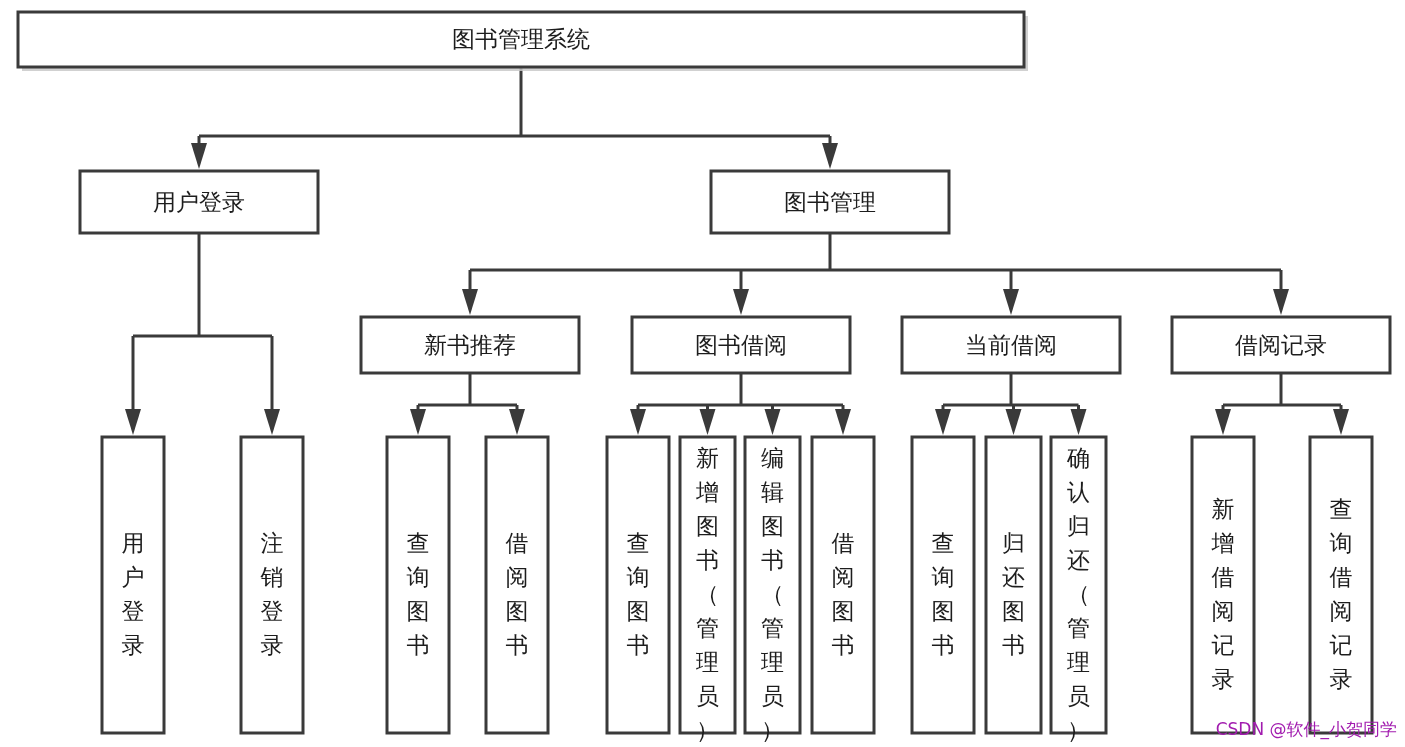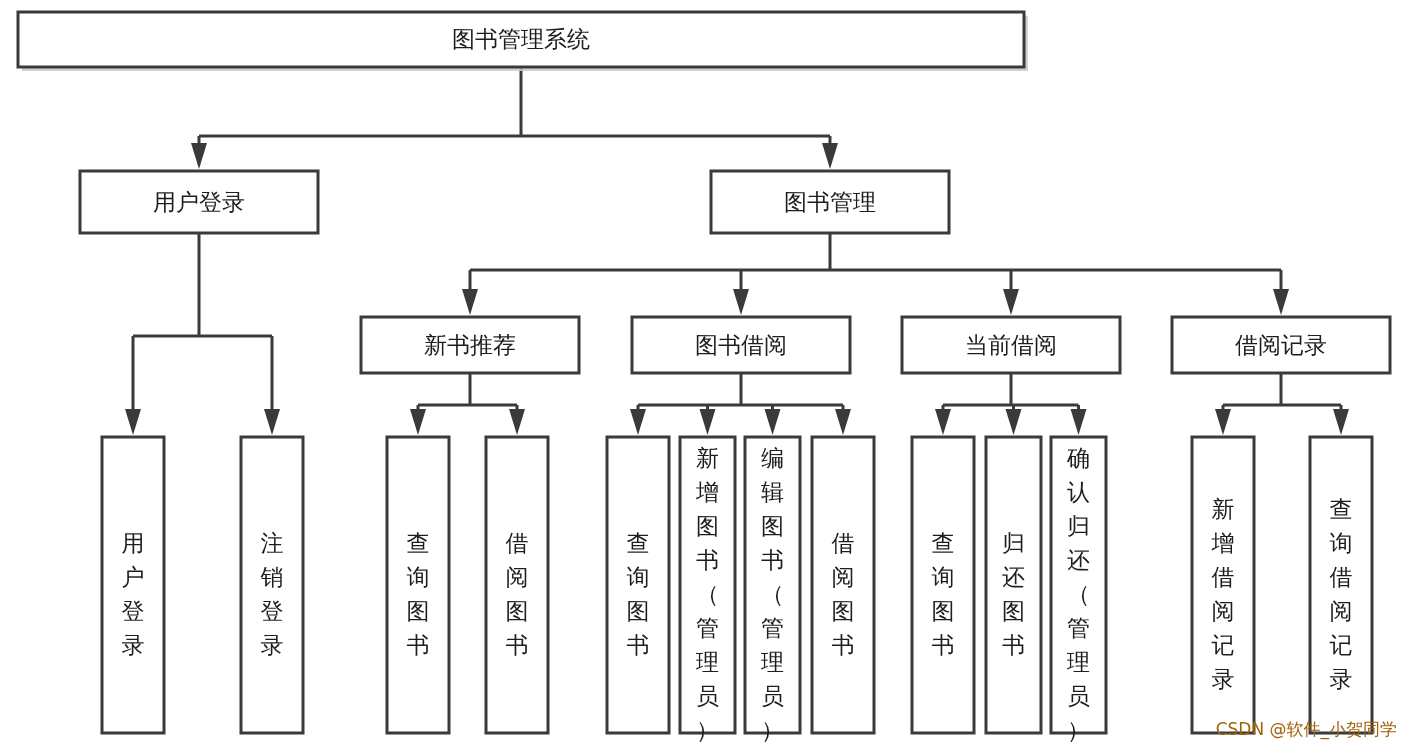--- a/index.html
+++ b/index.html
@@ -52,21 +52,21 @@
     fill: #1d1d1d;
     text-anchor: middle;
     dominant-baseline: middle;
   }
   .watermark {
     position: absolute;
     right: 8px;
     bottom: 6px;
     font-family: "DejaVu Sans", "Liberation Sans", sans-serif;
     font-size: 17px;
-    color: #a16207;
+    color: #a21caf;
     white-space: nowrap;
     pointer-events: none;
     user-select: none;
   }
 </style>
 </head>
 <body>
 
 <div id="diagram-root">
   <svg class="diagram" id="diagram-svg" viewBox="0 0 1405 747" xmlns="http://www.w3.org/2000/svg">

